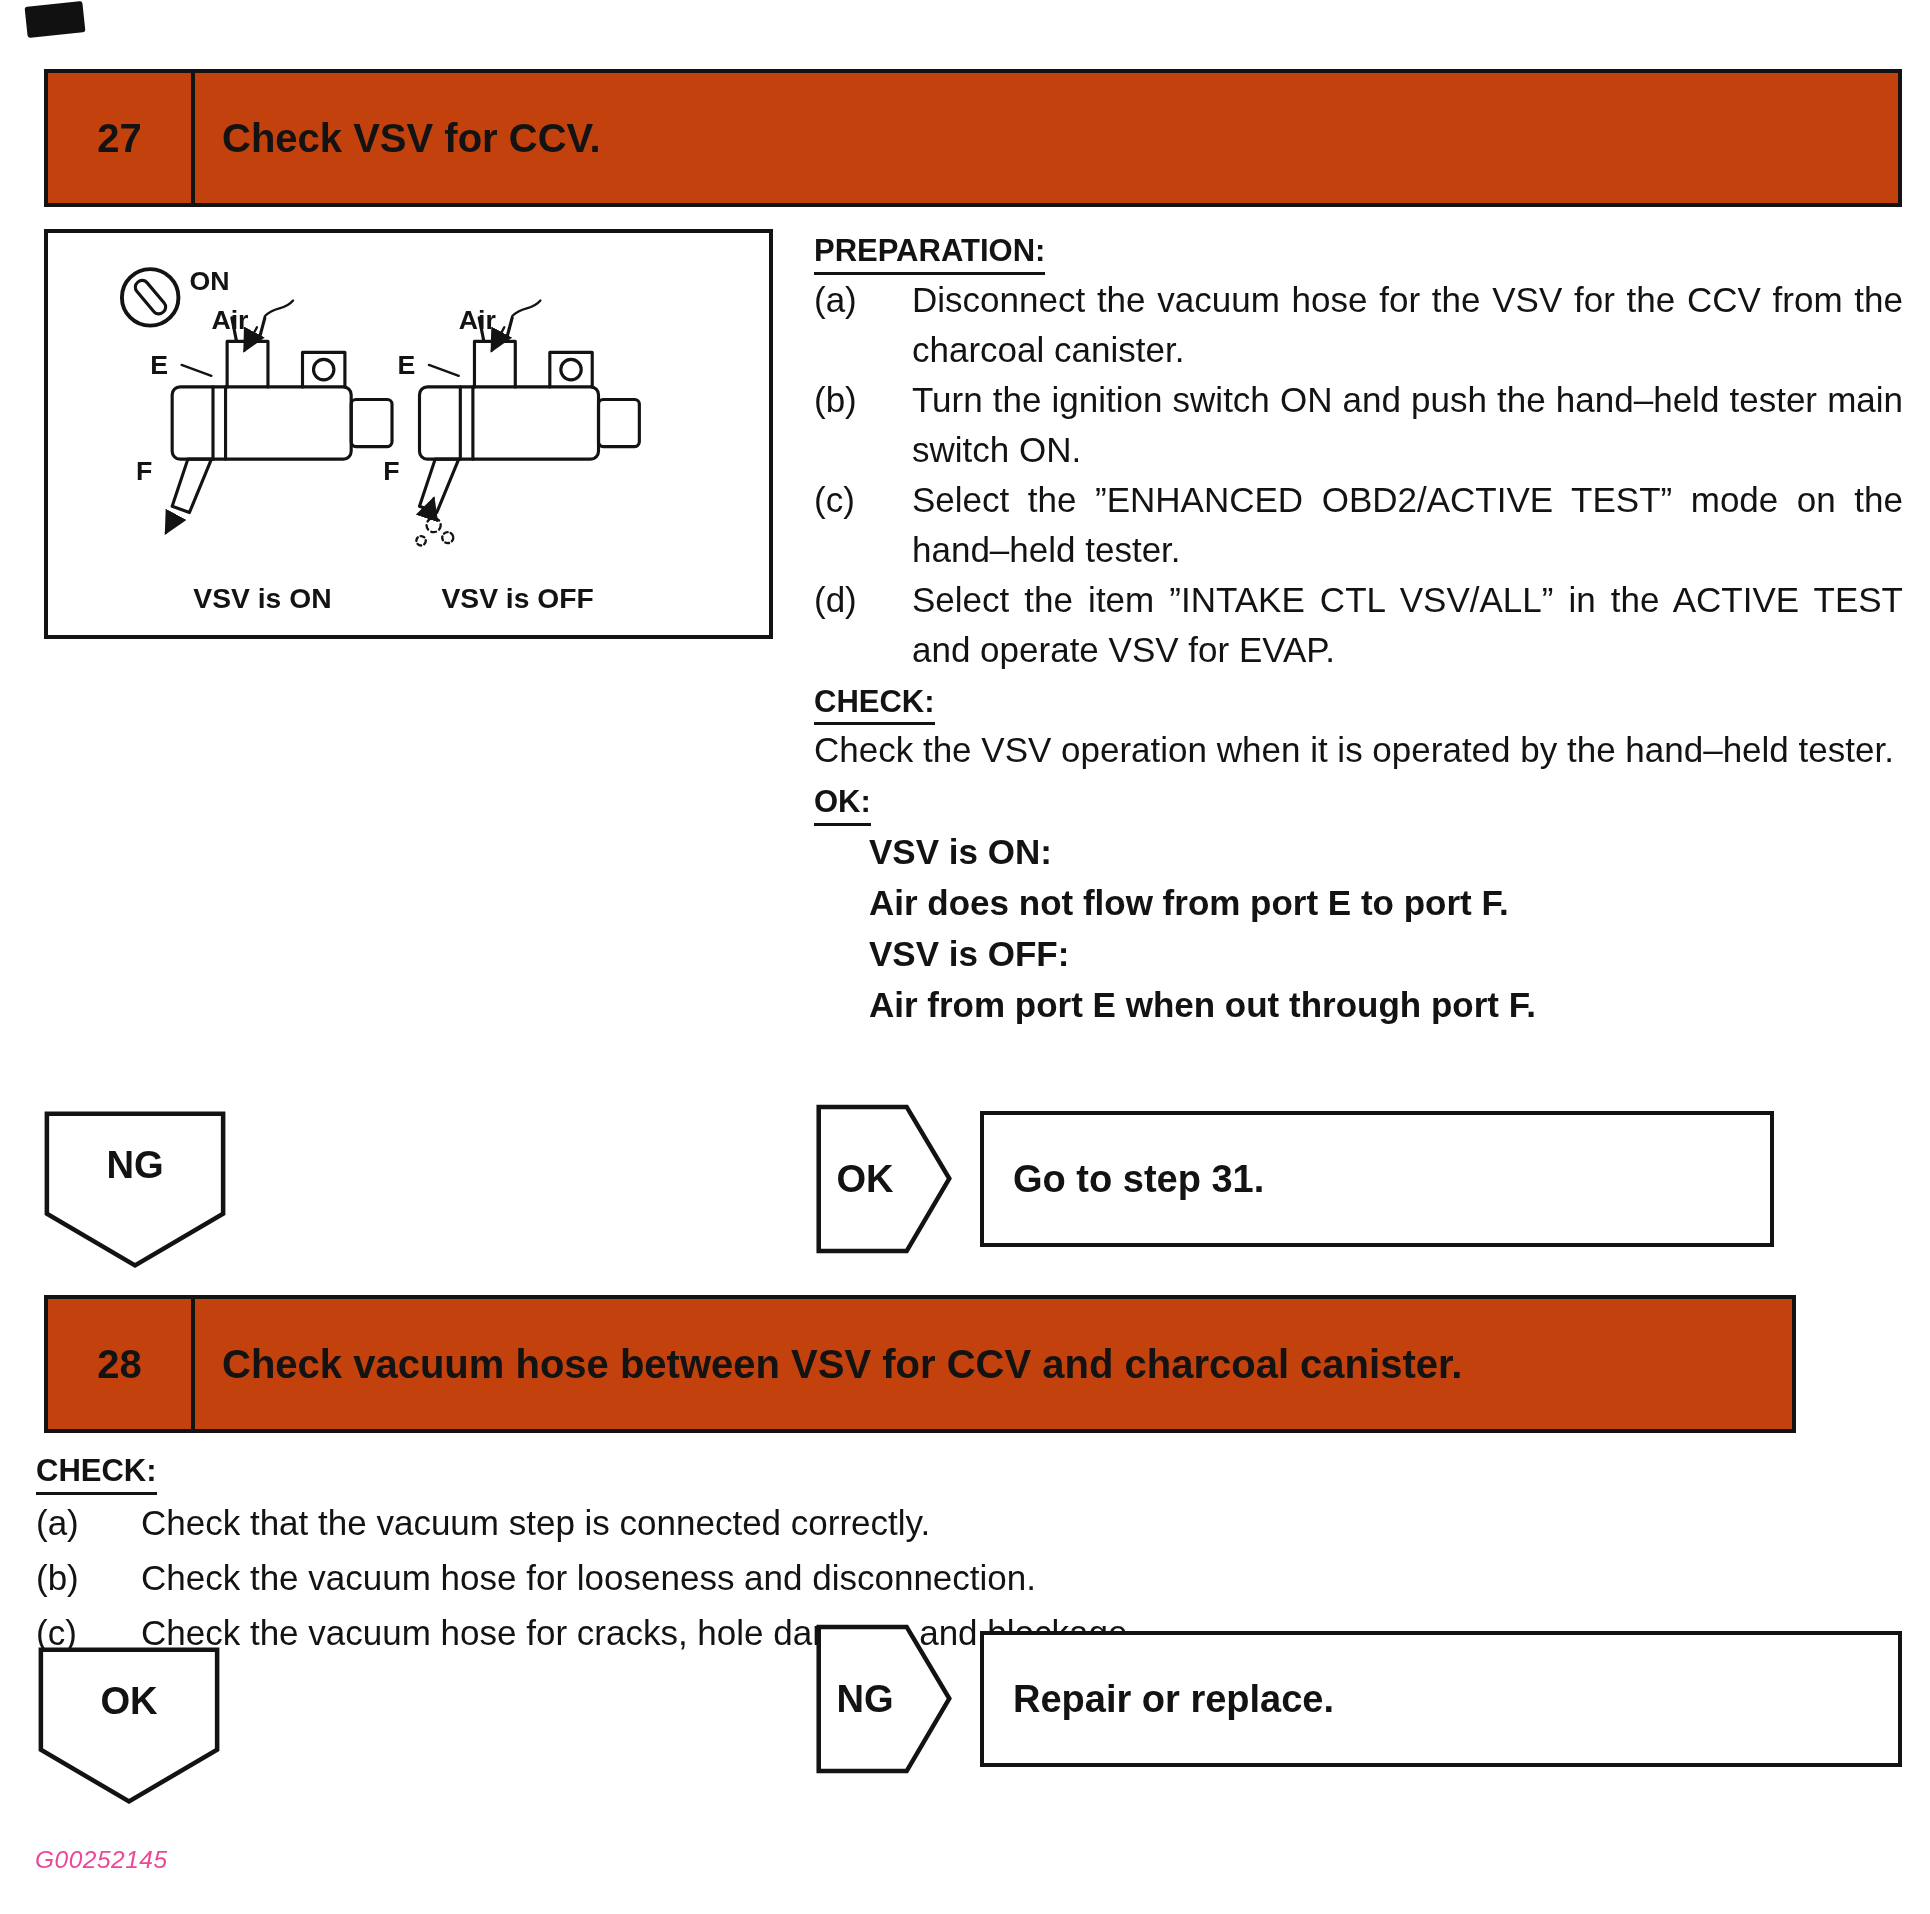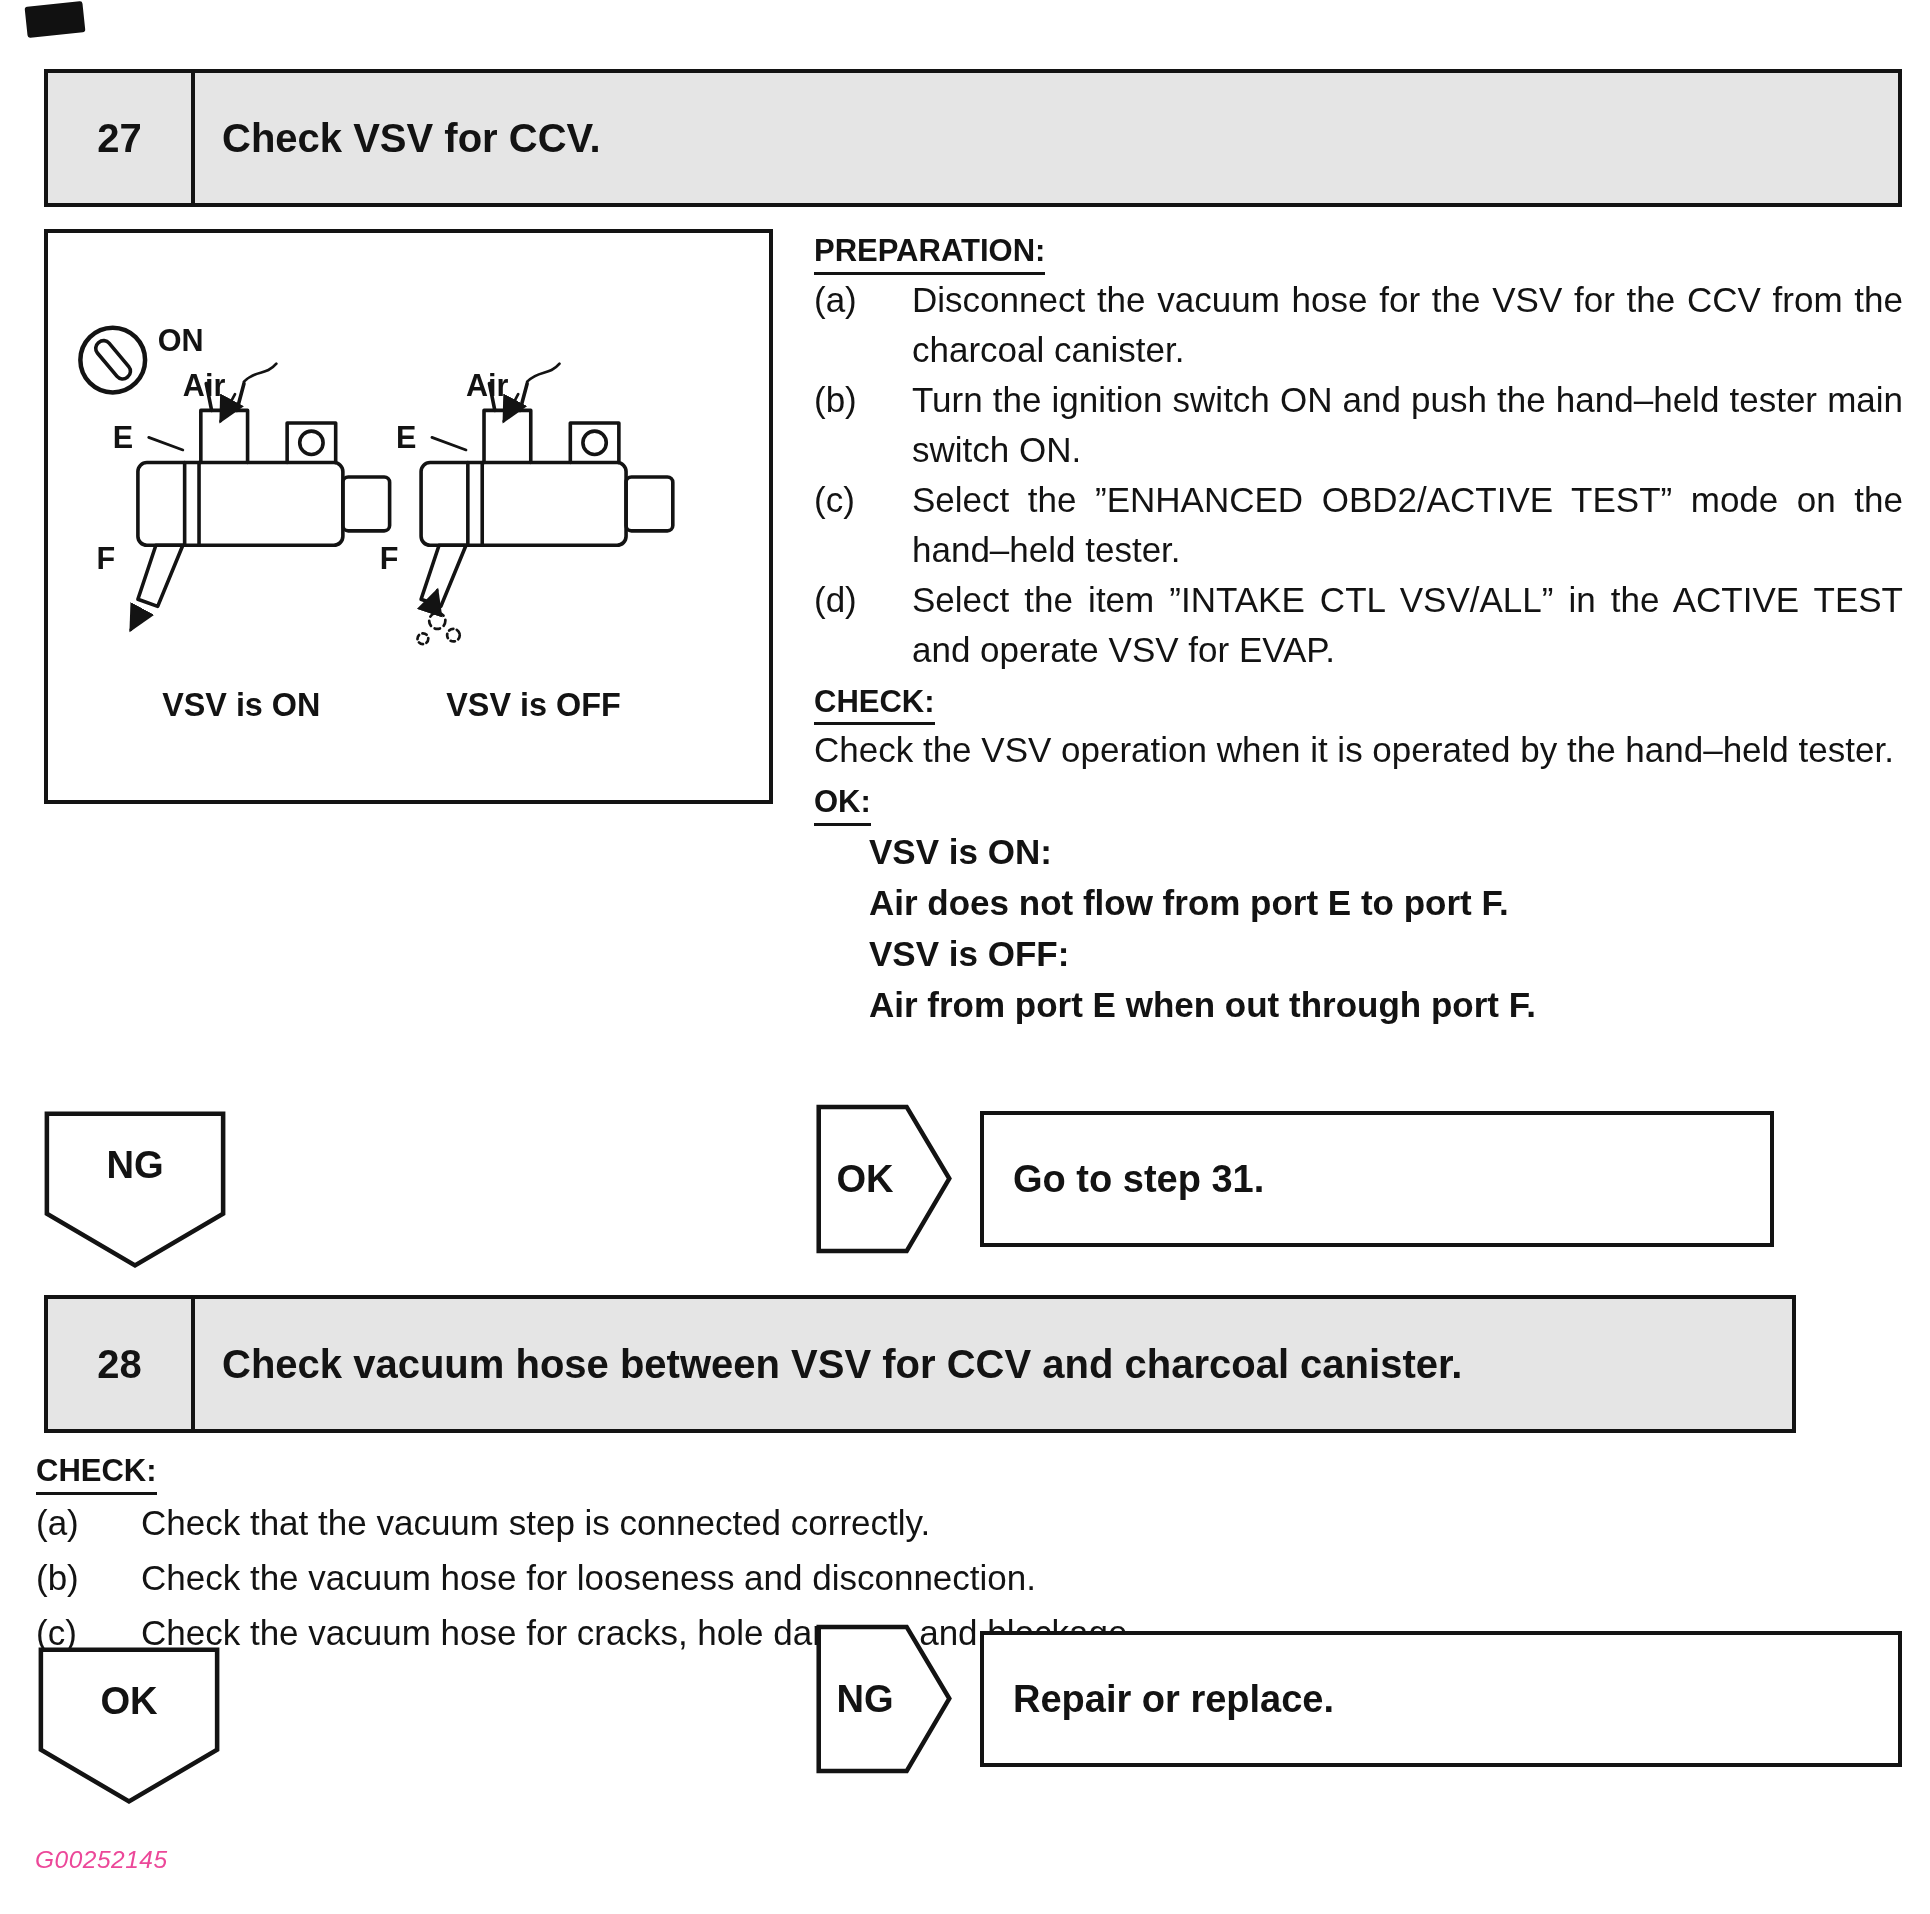--- a/index.html
+++ b/index.html
@@ -5,34 +5,34 @@
   * { margin:0; padding:0; box-sizing:border-box; }
   html,body { width:1930px; height:1915px; background:#ffffff; overflow:hidden; }
   body { position:relative; font-family:"Liberation Sans", sans-serif; color:#131313; }
 
   .scan-artifact {
     position:absolute; left:25.5px; top:3.6px; width:58px; height:31px;
     background:#111; border-radius:2.7px; transform:rotate(-6deg);
   }
 
   .step-header {
-    position:absolute; display:flex; border:4.5px solid #131313; background:#e5e5e5;
+    position:absolute; display:flex; border:4.5px solid #131313; background:#c2410c;
   }
   .step-num {
     width:147px; flex:0 0 147px; border-right:4.5px solid #131313;
     display:flex; align-items:center; justify-content:center;
     font-weight:bold; font-size:40px;
   }
   .step-title {
     flex:1; display:flex; align-items:center; padding:0 27px;
     font-weight:bold; font-size:40px;
   }
 
   .figure-box {
-    position:absolute; left:44px; top:229px; width:729px; height:575px;
+    position:absolute; left:44px; top:229px; width:729px; height:410px;
     border:4.5px solid #131313; background:#fff;
   }
   .figure-box svg { display:block; width:100%; height:100%; }
   svg text { font-family:"Liberation Sans", sans-serif; }
 
   .col { position:absolute; left:814px; top:233px; width:1089px; }
 
   .hd {
     display:inline-block; font-weight:bold; font-size:31px;
     border-bottom:3.6px solid #131313; padding-bottom:2.7px; 

